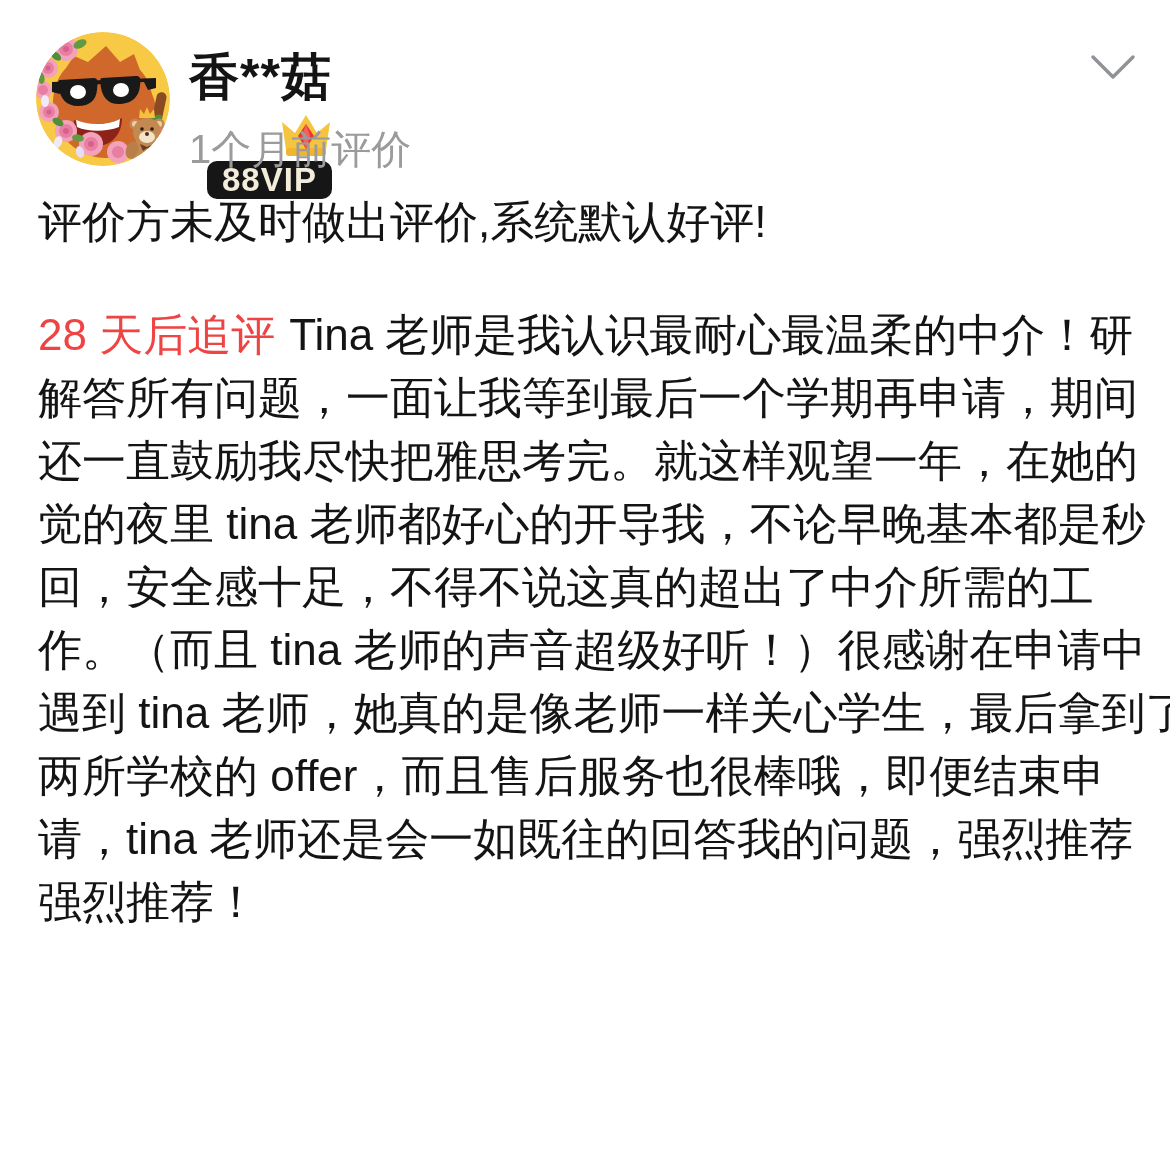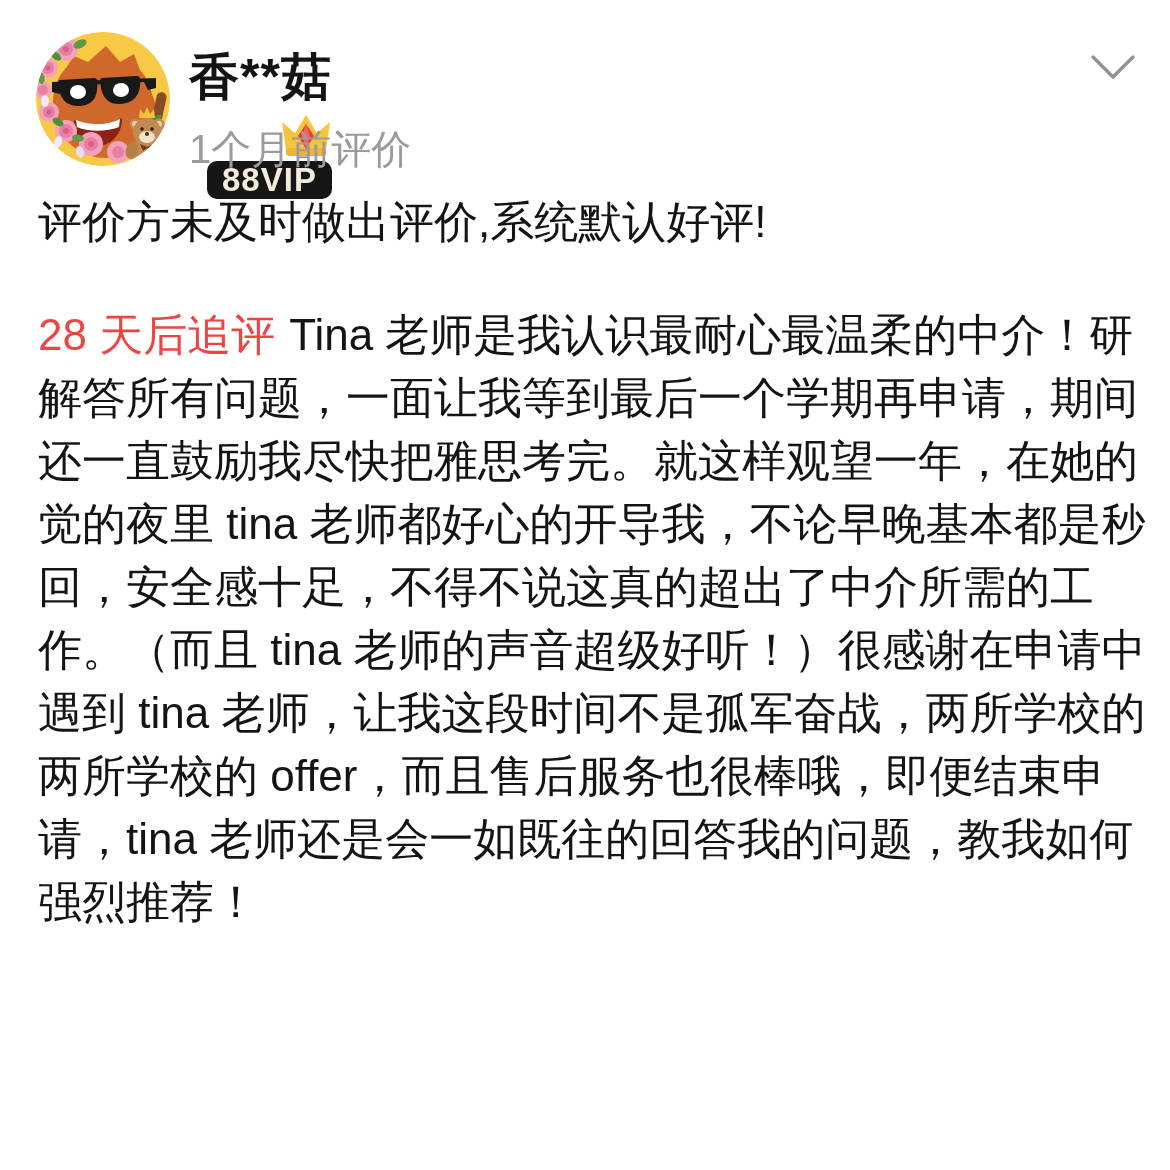--- a/index.html
+++ b/index.html
@@ -189,19 +189,19 @@
 
   <div class="followup">
     <div class="review-line">
       <span class="followup-label">28 天后追评</span><span>Tina 老师是我认识最耐心最温柔的中介！研</span>
     </div>
     <div class="review-line">解答所有问题，一面让我等到最后一个学期再申请，期间</div>
     <div class="review-line">还一直鼓励我尽快把雅思考完。就这样观望一年，在她的</div>
     <div class="review-line">觉的夜里 tina 老师都好心的开导我，不论早晚基本都是秒</div>
     <div class="review-line">回，安全感十足，不得不说这真的超出了中介所需的工</div>
     <div class="review-line">作。（而且 tina 老师的声音超级好听！）很感谢在申请中</div>
-    <div class="review-line">遇到 tina 老师，让我这段时间不是孤军奋战，两所学校的</div>
+    <div class="review-line">遇到 tina 老师，她真的是像老师一样关心学生，最后拿到了</div>
     <div class="review-line">两所学校的 offer，而且售后服务也很棒哦，即便结束申</div>
-    <div class="review-line">请，tina 老师还是会一如既往的回答我的问题，教我如何</div>
+    <div class="review-line">请，tina 老师还是会一如既往的回答我的问题，强烈推荐</div>
     <div class="review-line">强烈推荐！</div>
   </div>
 
 </div>
 
 </body></html>

